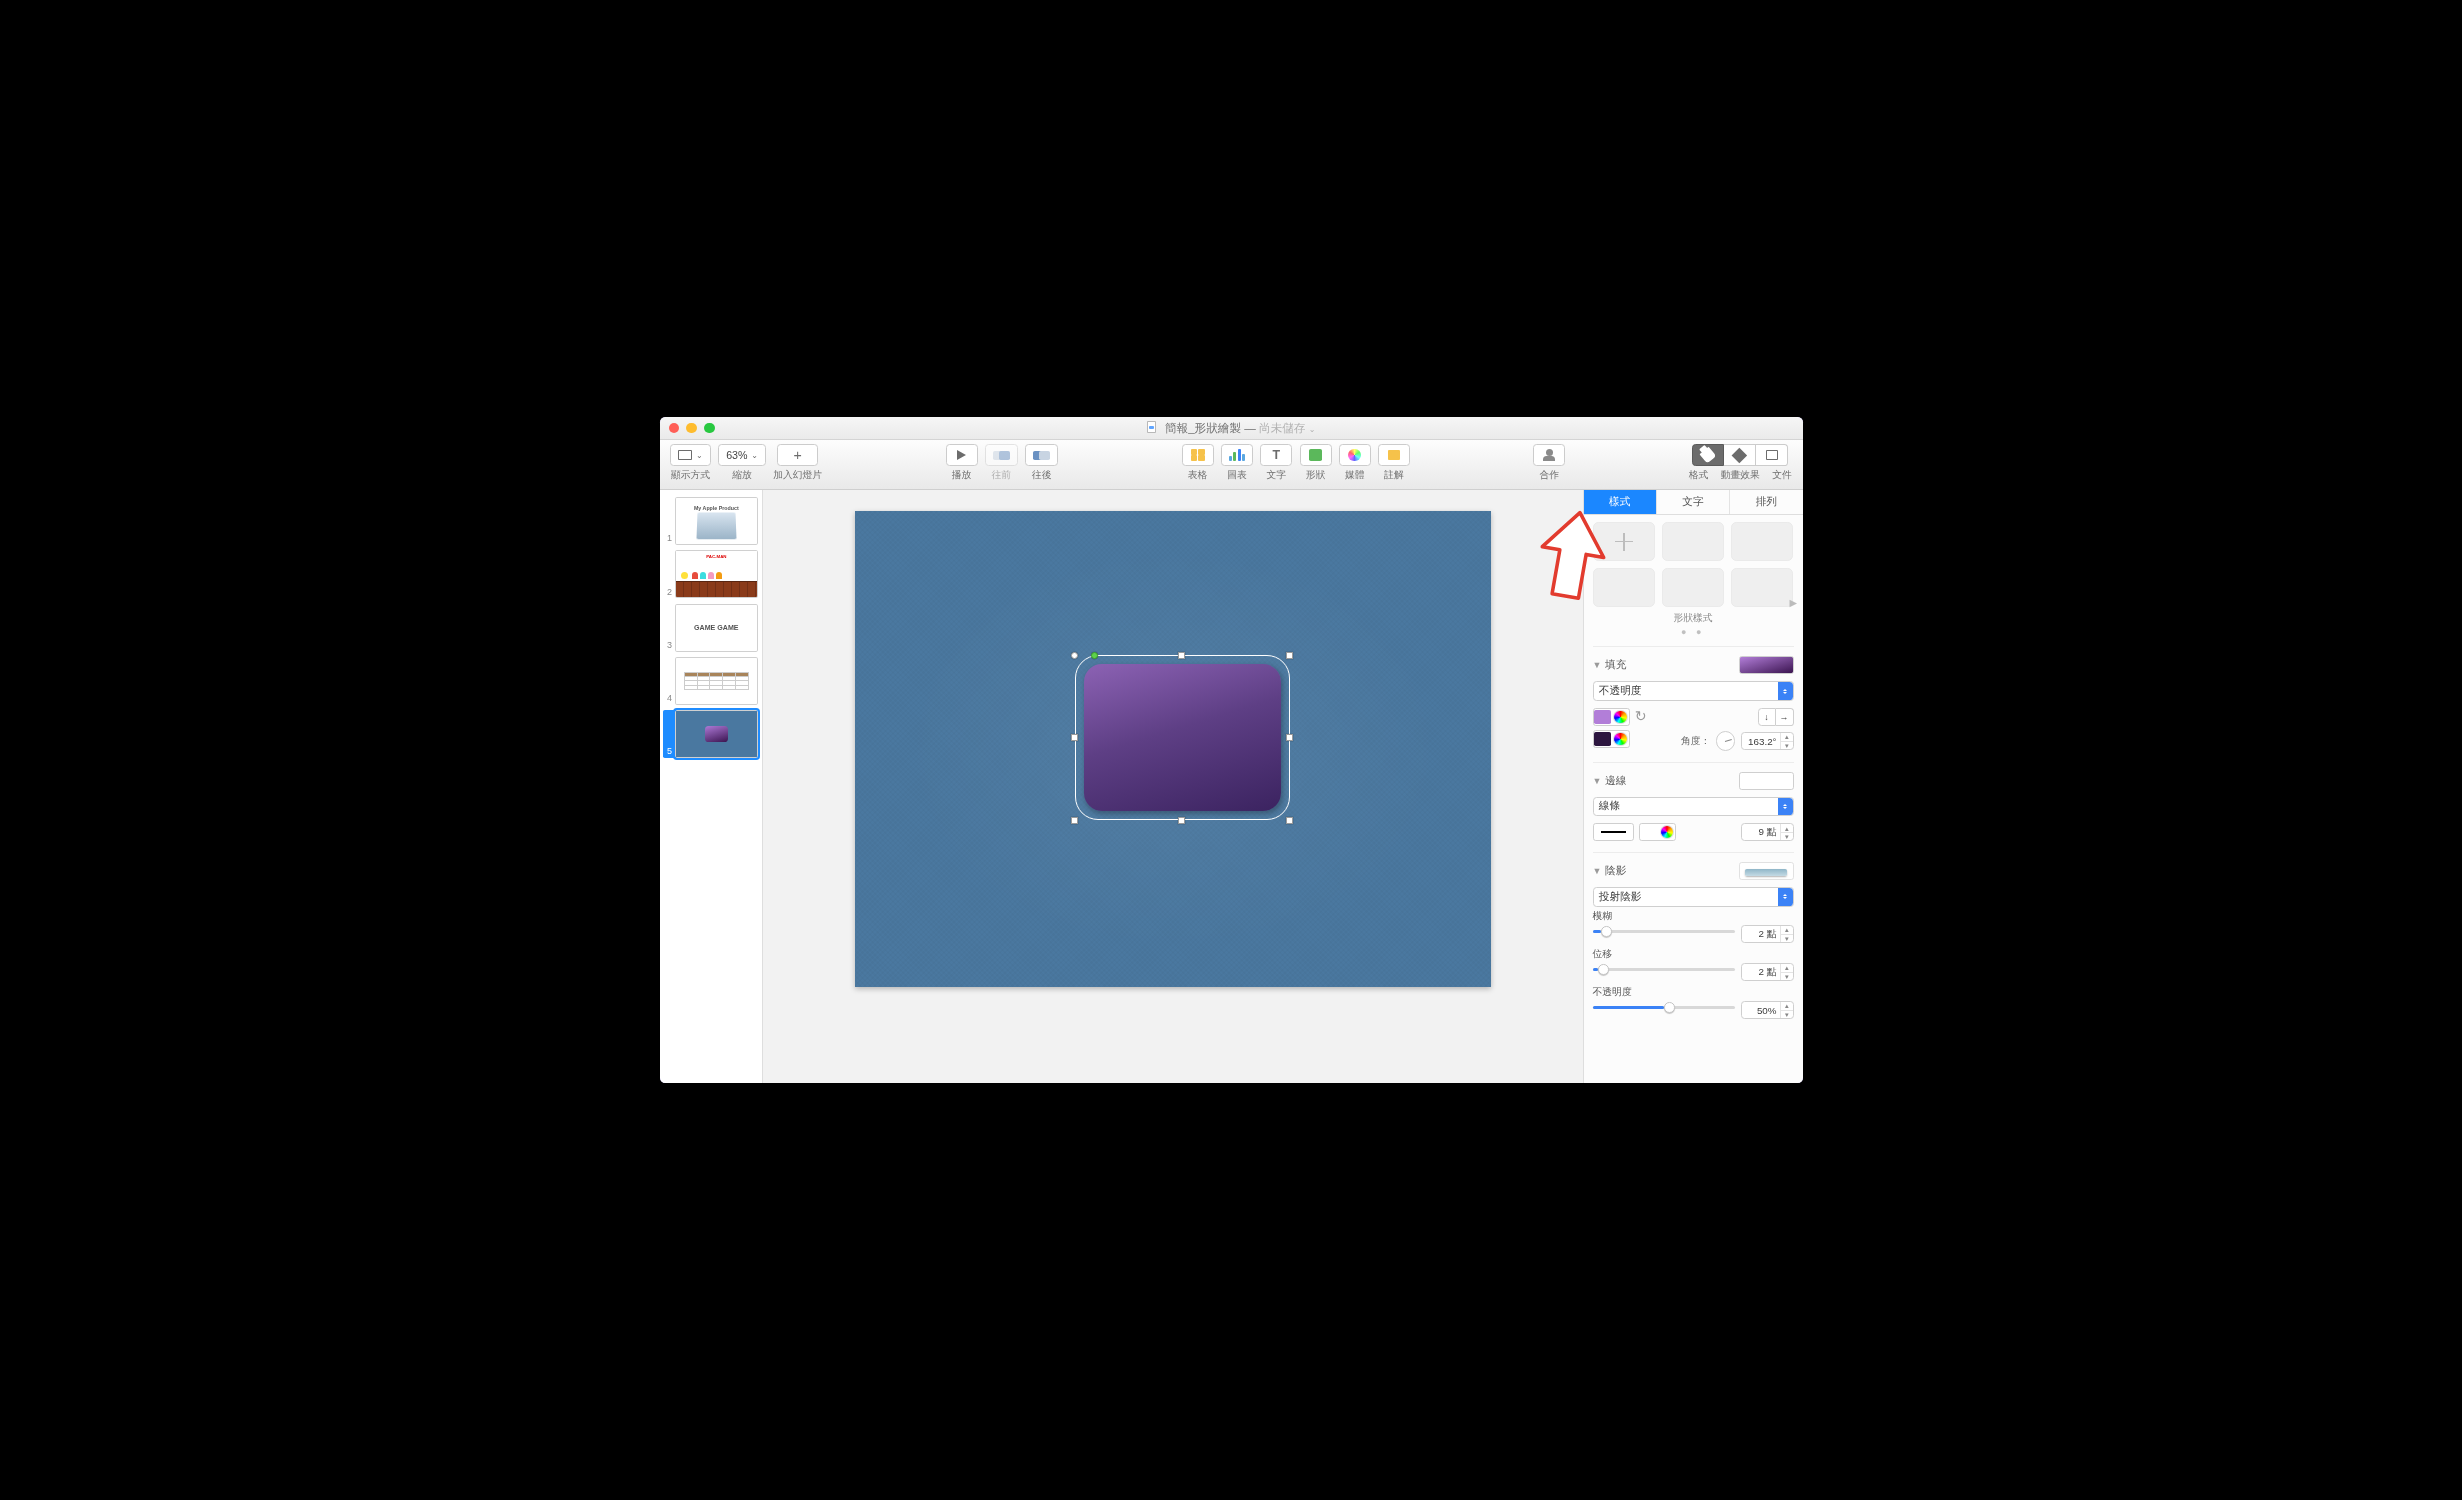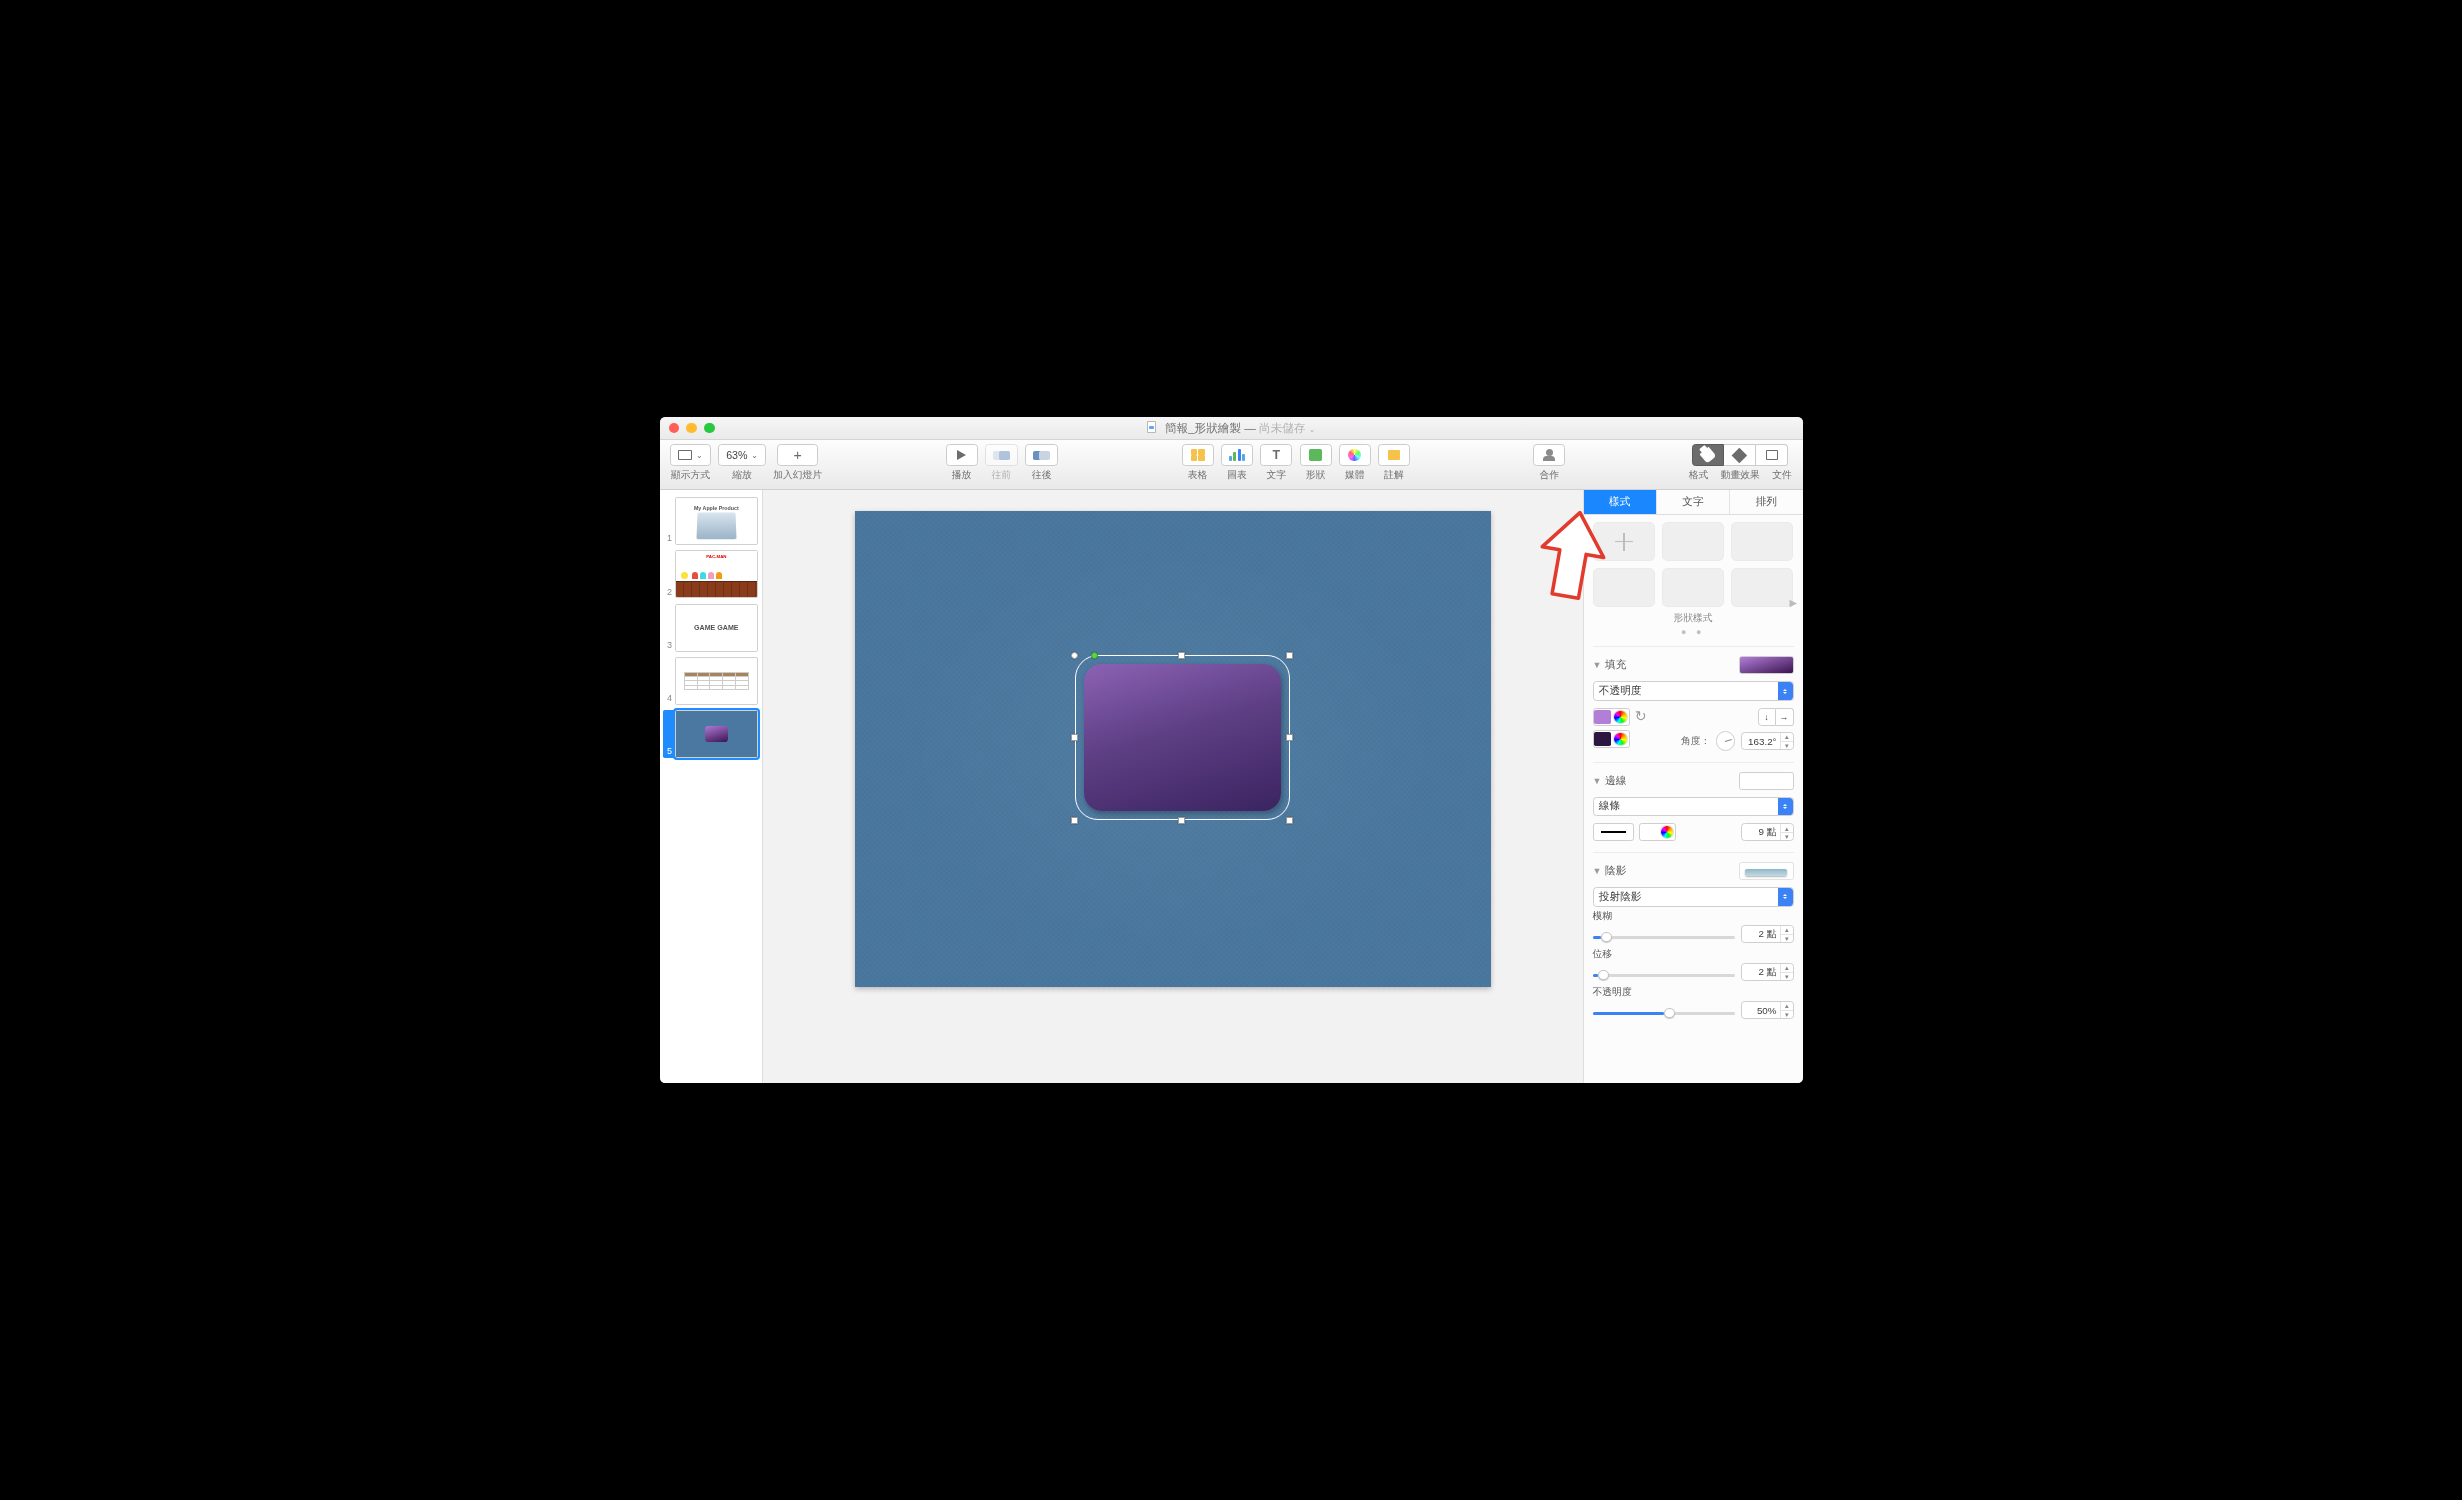--- a/index.html
+++ b/index.html
@@ -207,21 +207,21 @@
   display:flex;align-items:center;padding:0 5.3px;font-size:10.7px;position:relative;
 }
 .dropdown .dd-arrow{
   position:absolute;right:0;top:0;bottom:0;width:14.2px;border-top-right-radius:3.6px;border-bottom-right-radius:3.6px;
   background:#3b82f6;display:flex;flex-direction:column;align-items:center;justify-content:center;gap:0.9px;
 }
 .dd-arrow::before,.dd-arrow::after{content:"";border:2.7px solid transparent;}
 .dd-arrow::before{border-bottom-color:#fff;}
 .dd-arrow::after{border-top-color:#fff;}
 
-.row{display:flex;align-items:flex-end;gap:5.3px;margin-bottom:5.3px;}
+.row{display:flex;align-items:flex-start;gap:5.3px;margin-bottom:5.3px;}
 .swatch{width:37px;height:18px;border-radius:2.7px;border:0.9px solid #cfcfcf;background:#fff;position:relative;}
 .swatch .cwheel{position:absolute;right:0.9px;top:0.9px;bottom:0.9px;width:14.2px;border-radius:50%;
   background:conic-gradient(red,orange,yellow,lime,cyan,blue,magenta,red);border:0.9px solid #ddd;}
 .swatch.purple1::before{content:"";position:absolute;left:0.9px;top:0.9px;bottom:0.9px;right:18px;border-radius:1.8px;background:#b27ed8;}
 .swatch.purple2::before{content:"";position:absolute;left:0.9px;top:0.9px;bottom:0.9px;right:18px;border-radius:1.8px;background:#2d1640;}
 
 .stack{display:flex;flex-direction:column;gap:3.6px;}
 .swap{font-size:14.2px;color:#9a9a9a;}
 .ang-lbl{font-size:9.8px;color:#666;}
 .ang-wheel{width:19.6px;height:19.6px;border-radius:50%;border:0.9px solid #cfcfcf;background:#fff;position:relative;}

